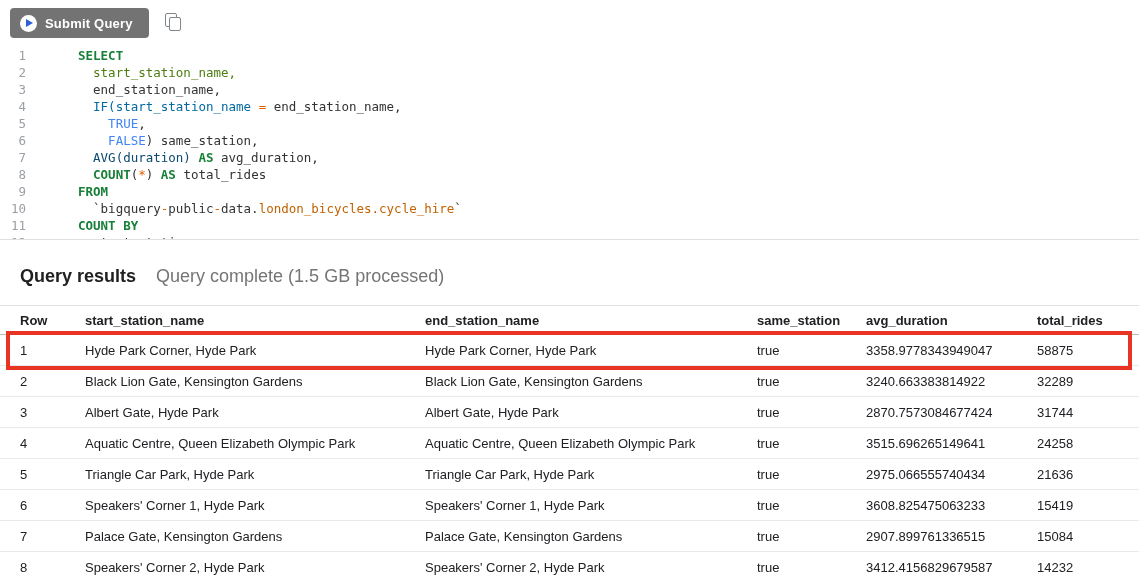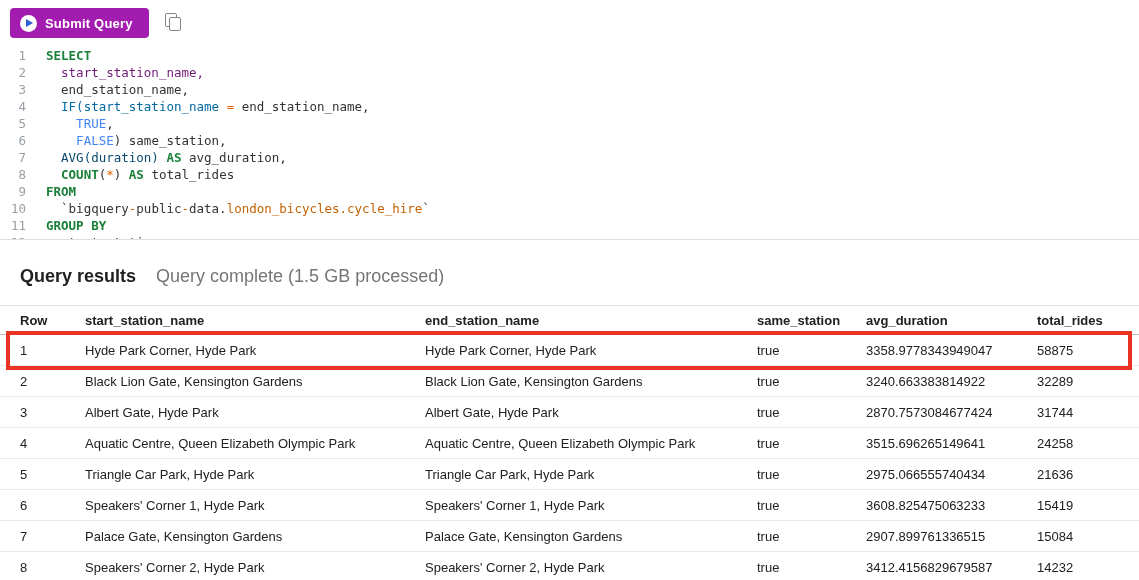--- a/index.html
+++ b/index.html
@@ -40,21 +40,21 @@
     height:198px; overflow:hidden; padding-top:5px;
     border-bottom:1px solid #e0e0e0;
     font-family:"DejaVu Sans Mono", monospace;
     font-size:12.5px; line-height:17px;
   }
   .code-line { display:flex; white-space:pre; }
   .line-num {
     width:38px; flex:none; text-align:right; padding-right:12px;
     color:#9aa0a6; user-select:none;
   }
-  .code-text { padding-left:8px; color:#333; }
+  .code-text { padding-left:8px; color:#333;margin-left:32px; }
   .tok-k { font-weight:bold; }
 
   
   .results-header { display:flex; align-items:baseline; gap:20px; padding:26px 0 18px 20px; }
   .results-title { font-size:18px; color:#212121; font-weight:700; }
   .results-status { font-size:18px; color:#757575; }
 
   .table { position:relative; font-size:13px; }
   .t-row {
     display:grid;
@@ -70,42 +70,42 @@
 
   .highlight-box {
     position:absolute; left:6px; right:7px; top:26px; height:39px;
     border:4px solid #e93323; pointer-events:none;
   }
 </style>
 </head>
 <body>
 
 <div class="toolbar">
-  <button class="submit-btn" style="background: #a21caf;">
+  <button class="submit-btn" style="background: #737373;">
     <span class="play-icon"></span>
     <span>Submit Query</span>
   </button>
   <button class="copy-btn">
     <span class="copy-back"></span>
     <span class="copy-front"></span>
   </button>
 </div>
 
 <div class="editor">
     <div class="code-line"><span class="line-num">1</span><span class="code-text"><span class="tok-k" style="color: rgb(24, 128, 56);">SELECT</span></span></div>
-    <div class="code-line"><span class="line-num">2</span><span class="code-text"><span class="tok-p" style="color: #701a75; text-align: center;">  start_station_name,</span></span></div>
+    <div class="code-line"><span class="line-num">2</span><span class="code-text"><span class="tok-p" style="color: #4d7c0f; text-align: center;">  start_station_name,</span></span></div>
     <div class="code-line"><span class="line-num">3</span><span class="code-text"><span class="tok-p" style="color: rgb(51, 51, 51);">  end_station_name,</span></span></div>
     <div class="code-line"><span class="line-num">4</span><span class="code-text"><span class="tok-p" style="color: #0369a1;">  IF(start_station_name </span><span class="tok-o" style="color: rgb(224, 97, 0);">=</span><span class="tok-p" style="color: rgb(51, 51, 51);"> end_station_name,</span></span></div>
     <div class="code-line"><span class="line-num">5</span><span class="code-text"><span class="tok-p" style="color: rgb(51, 51, 51);">    </span><span class="tok-b" style="color: rgb(66, 133, 244);">TRUE</span><span class="tok-p" style="color: rgb(51, 51, 51);">,</span></span></div>
     <div class="code-line"><span class="line-num">6</span><span class="code-text"><span class="tok-p" style="color: rgb(51, 51, 51);">    </span><span class="tok-b" style="color: rgb(66, 133, 244);">FALSE</span><span class="tok-p" style="color: rgb(51, 51, 51);">) same_station,</span></span></div>
     <div class="code-line"><span class="line-num">7</span><span class="code-text"><span class="tok-p" style="color: #0c4a6e;">  AVG(duration) </span><span class="tok-k" style="color: rgb(24, 128, 56);">AS</span><span class="tok-p" style="color: rgb(51, 51, 51);"> avg_duration,</span></span></div>
     <div class="code-line"><span class="line-num">8</span><span class="code-text"><span class="tok-p" style="color: rgb(51, 51, 51);">  </span><span class="tok-k" style="color: rgb(24, 128, 56);">COUNT</span><span class="tok-p" style="color: rgb(51, 51, 51);">(</span><span class="tok-o" style="color: rgb(224, 97, 0);">*</span><span class="tok-p" style="color: rgb(51, 51, 51);">) </span><span class="tok-k" style="color: rgb(24, 128, 56);">AS</span><span class="tok-p" style="color: rgb(51, 51, 51);"> total_rides</span></span></div>
     <div class="code-line"><span class="line-num">9</span><span class="code-text"><span class="tok-k" style="color: rgb(24, 128, 56);">FROM</span></span></div>
     <div class="code-line"><span class="line-num">10</span><span class="code-text"><span class="tok-p" style="color: rgb(51, 51, 51);">  `bigquery</span><span class="tok-o" style="color: rgb(224, 97, 0);">-</span><span class="tok-p" style="color: rgb(51, 51, 51);">public</span><span class="tok-o" style="color: rgb(224, 97, 0);">-</span><span class="tok-p" style="color: rgb(51, 51, 51);">data.</span><span class="tok-s" style="color: rgb(194, 98, 0);">london_bicycles.cycle_hire</span><span class="tok-p" style="color: rgb(51, 51, 51);">`</span></span></div>
-    <div class="code-line"><span class="line-num">11</span><span class="code-text"><span class="tok-k" style="color: rgb(24, 128, 56);">GROUP BY</span></span></div>
+    <div class="code-line"><span class="line-num">11</span><span class="code-text"><span class="tok-k" style="color: rgb(24, 128, 56);">COUNT BY</span></span></div>
     <div class="code-line"><span class="line-num">12</span><span class="code-text"><span class="tok-p" style="color: rgb(51, 51, 51);">  start_station_name</span></span></div>
   </div>
 
 <div class="results-header">
   <span class="results-title">Query results</span>
   <span class="results-status">Query complete (1.5 GB processed)</span>
 </div>
 
 <div class="table">
   <div class="t-row header">

